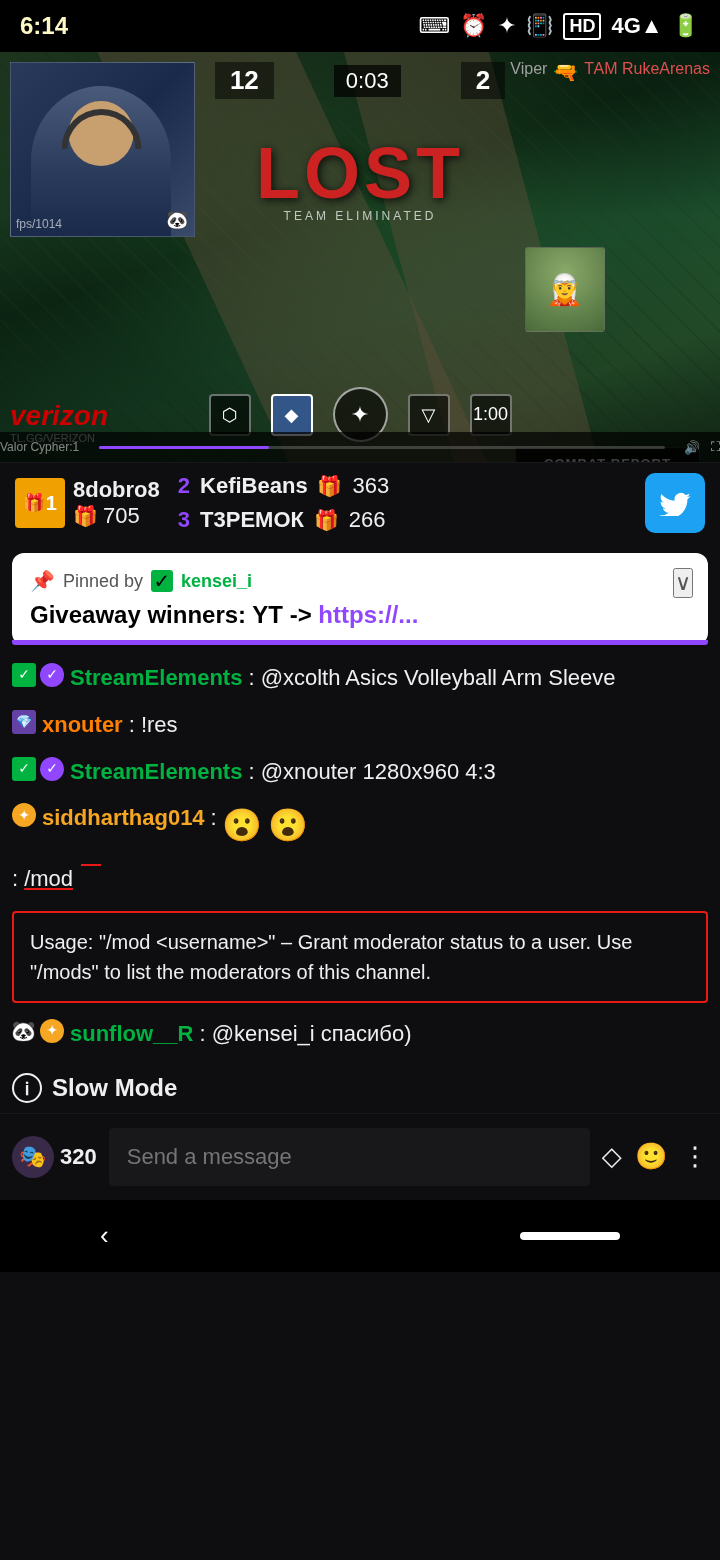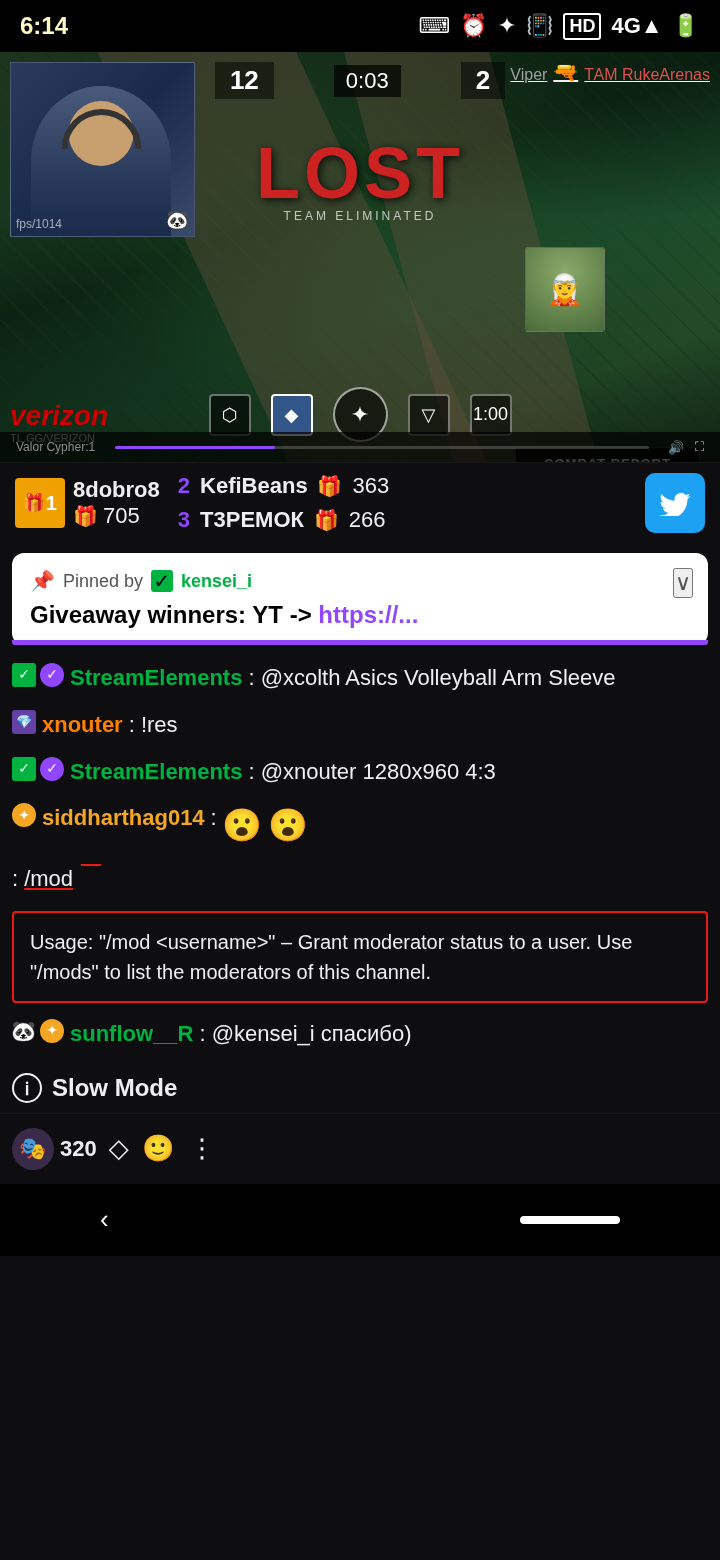--- a/index.html
+++ b/index.html
@@ -490,21 +490,21 @@
     <span>verizon</span>
   </div>
   <div class="sponsor-sub">TL.GG/VERIZON</div>
 
   <div class="hud-top">
     <div class="hud-score">12</div>
     <div class="hud-timer">0:03</div>
     <div class="hud-score">2</div>
   </div>
 
-  <div style="position:absolute;top:8px;right:10px;display:flex;gap:6px;align-items:flex-end;text-decoration:underline;">
+  <div style="position:absolute;top:8px;right:10px;display:flex;gap:6px;align-items:flex-start;">
     <span style="color:#a0a0a0;font-size:16px;">Viper</span>
     <span style="font-size:20px;">🔫</span>
     <span style="color:#e05050;font-size:16px;">ТАМ RukeArenas</span>
   </div>
 
   <div class="lost-banner">
     <div class="lost-text">LOST</div>
     <div class="lost-sub">TEAM ELIMINATED</div>
   </div>
 
@@ -521,21 +521,21 @@
   </div>
 
   <div class="hud-bottom">
     <div class="hud-ability">⬡</div>
     <div class="hud-ability hud-ability-active">◆</div>
     <div style="width:55px;height:55px;background:rgba(0,0,0,0.6);border:2px solid rgba(255,255,255,0.6);border-radius:50%;display:flex;align-items:center;justify-content:center;font-size:22px;color:#fff;">✦</div>
     <div class="hud-ability">▽</div>
     <div class="hud-ability">1:00</div>
   </div>
 
-  <div style="position:absolute;bottom:0;left:0;right:0;height:30px;background:rgba(0,0,0,0.7);display:flex;align-items:center;padding:0 16px;gap:10px;">
+  <div style="position:absolute;bottom:0;left:0;right:0;height:30px;background:rgba(0,0,0,0.7);display:flex;align-items:center;padding:0 0;gap:10px;">
     <span style="color:rgba(255,255,255,0.5);font-size:12px;">Valor Cypher:1</span>
     <div style="flex:1;height:3px;background:rgba(255,255,255,0.2);border-radius:2px;margin:0 10px;">
       <div style="width:30%;height:100%;background:#9147ff;border-radius:2px;"></div>
     </div>
     <span style="color:rgba(255,255,255,0.7);font-size:13px;">🔊</span>
     <span style="color:rgba(255,255,255,0.7);font-size:13px;">⛶</span>
   </div>
 </div>
 
 <div class="stream-info-bar">
@@ -656,20 +656,21 @@
     <span>Slow Mode</span>
   </div>
 
 </div>
 
 <div class="chat-input-bar">
   <div class="viewer-count-area">
     <div class="viewer-icon">🎭</div>
     <span class="viewer-count">320</span>
   </div>
+  <input class="message-input" type="text" readonly="" placeholder="Send a message" style="">
   <div class="input-actions">
     <span class="action-btn">◇</span>
     <span class="action-btn">🙂</span>
     <span class="action-btn">⋮</span>
   </div>
 </div>
 
 <div class="nav-bar">
   <span class="nav-back">‹</span>
   <div class="nav-pill"></div>

